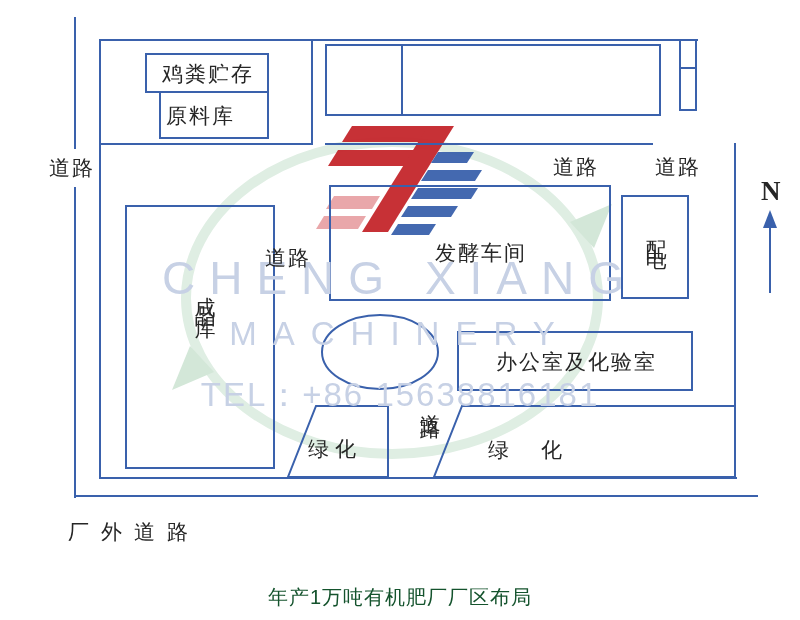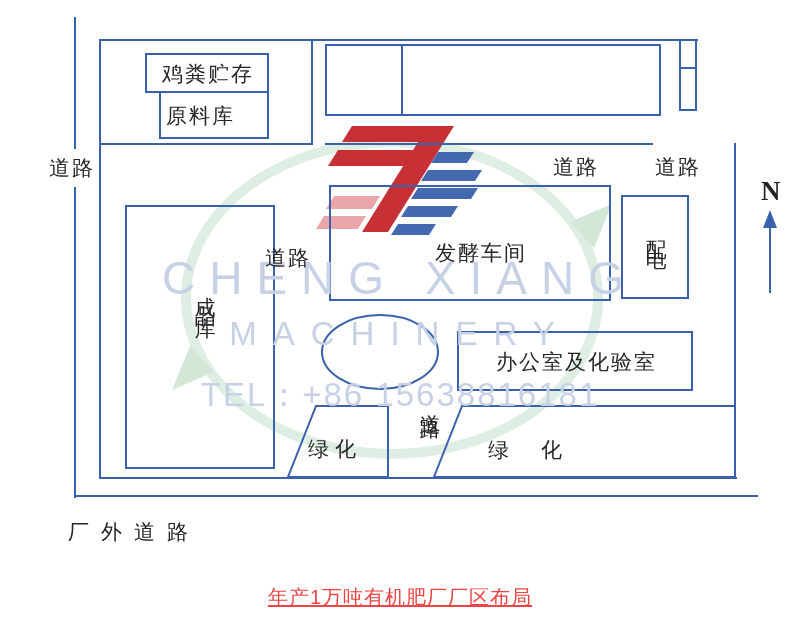--- a/index.html
+++ b/index.html
@@ -8,21 +8,21 @@
     font-family:"Liberation Sans","DejaVu Sans",sans-serif;
   }
   svg.plan{position:absolute;left:0;top:0;}
   .ln{stroke:#3a61ac;stroke-width:2;fill:none;stroke-linecap:square;}
   .lbl{
     position:absolute;color:#262626;font-size:21px;letter-spacing:2px;
     line-height:1.1;white-space:nowrap;z-index:5;
   }
   .vert{writing-mode:vertical-rl;text-orientation:upright;}
   .north-n{font-family:"Liberation Serif","DejaVu Serif",serif;font-weight:bold;font-size:27px;letter-spacing:0;}
-  .title{left:50%;transform:translateX(-50%);font-size:20px;letter-spacing:1px;color:#ef4444;text-decoration:underline;}
+  .title{left:50%;transform:translateX(-50%);font-size:20px;letter-spacing:1px;color:#14532d;}
   .wm{
     position:absolute;left:50%;transform:translateX(-50%);color:#c7d1e5;z-index:1;
     white-space:nowrap;font-weight:normal;
   }
   .wm1{top:251px;font-size:46px;letter-spacing:14px;}
   .wm2{top:315px;font-size:33px;letter-spacing:16px;}
   .wm3{top:373px;font-size:33px;letter-spacing:2px;font-weight:normal;}
   .ls6{letter-spacing:6px;}
   .ls12{letter-spacing:12px;}
   .ls32{letter-spacing:32px;}

